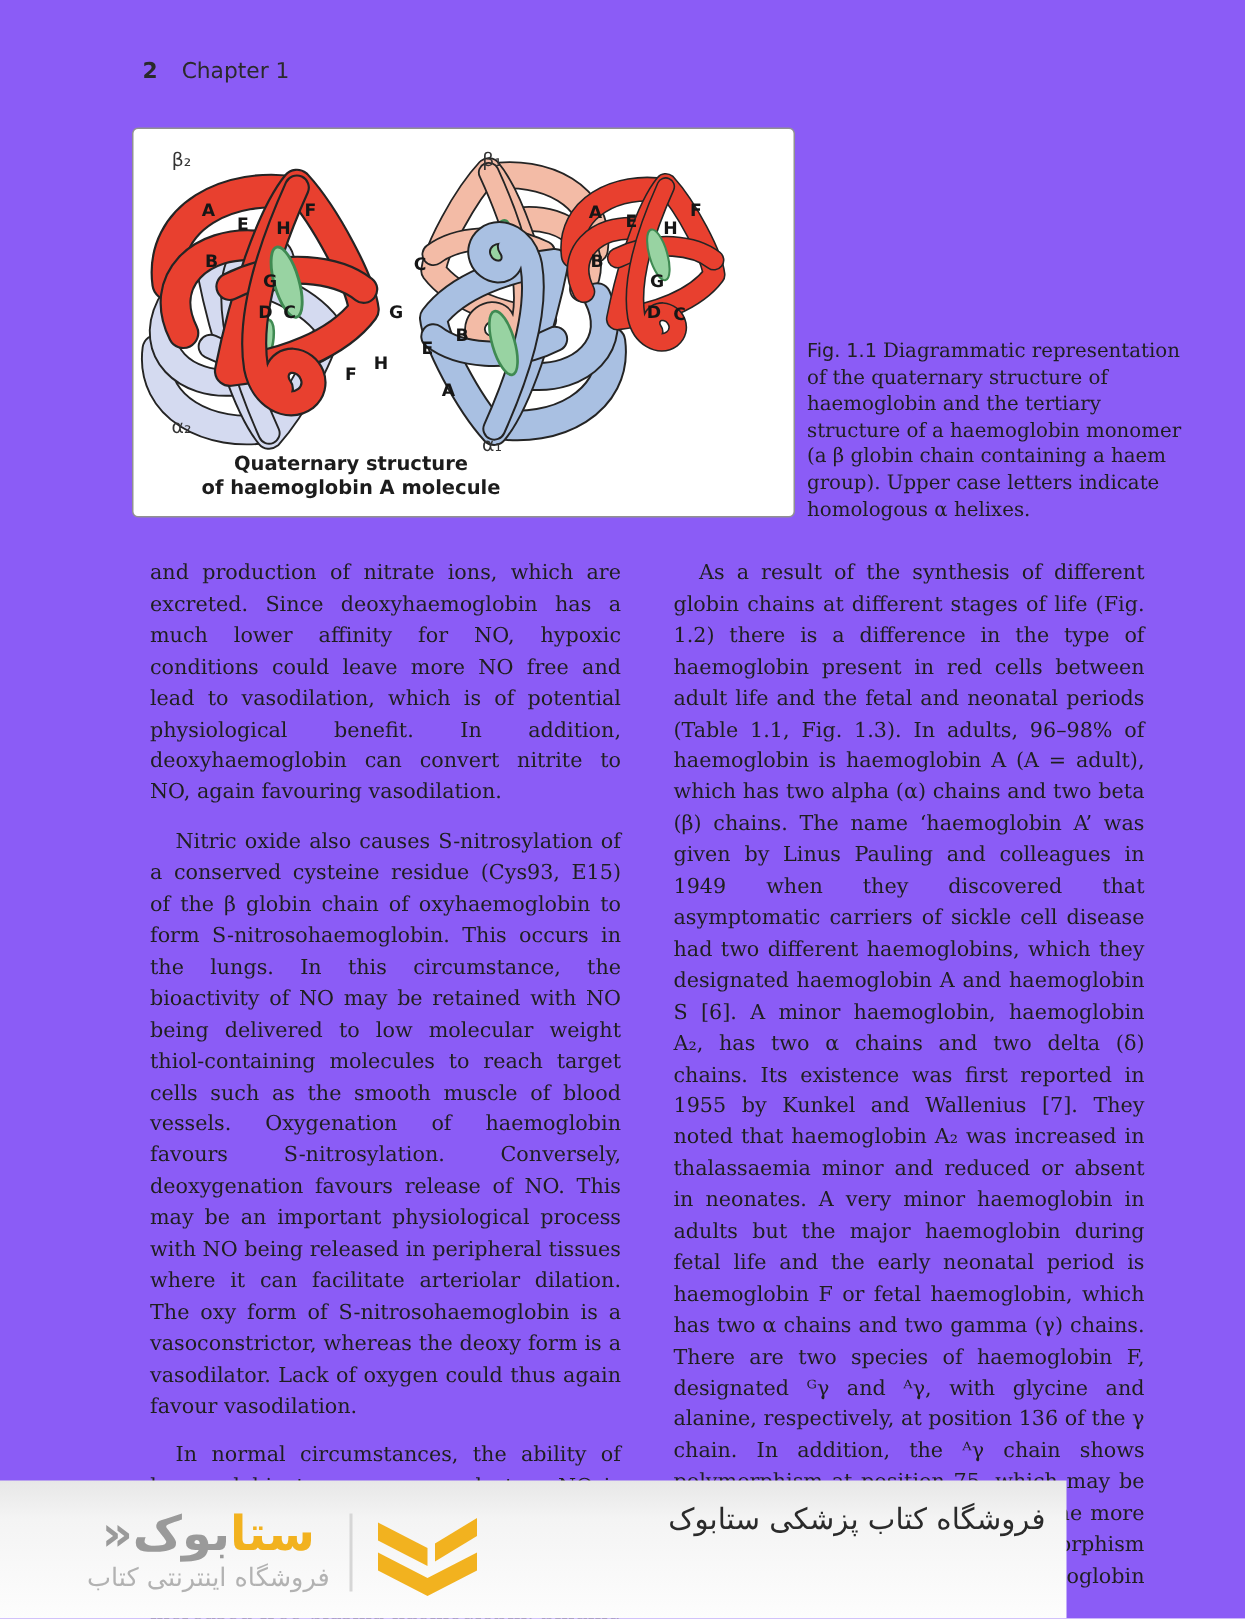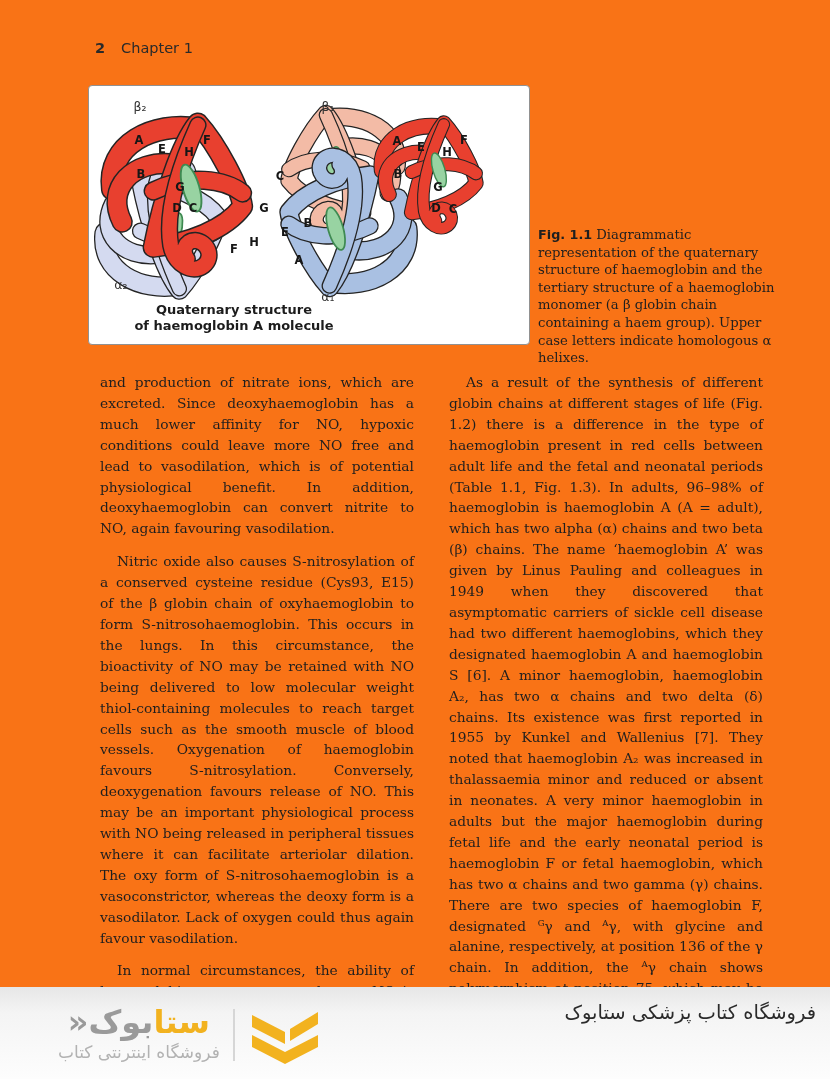--- a/index.html
+++ b/index.html
@@ -1,16 +1,16 @@
 <!DOCTYPE html>
 <html style="--beta_chain: #e8402f; --beta1_chain: #f3bba6; --alpha1_chain: #a9c0e2; --alpha2_chain: #d4daf0; --haem: #98d3a2; --accent: #F2B21F;"><head>
 <meta charset="utf-8">
 <style>
   html,body{margin:0;padding:0;background:#ffffff;}
-  #page{position:relative;width:830px;height:1079px;background:#f97316;overflow:hidden;
+  #page{position:relative;width:830px;height:1079px;background:#8b5cf6;overflow:hidden;
         font-family:"DejaVu Serif",serif;color:#1f1f1f;}
 
   
   .header{position:absolute;left:95px;top:40px;font-family:"DejaVu Sans",sans-serif;
           font-size:14.5px;color:#2a2a2a;}
   .header .pgnum{font-weight:bold;margin-right:16px;}
 
   
   .figure-box{position:absolute;left:88px;top:85px;width:440px;height:258px;
               border:1.5px solid #919191;border-radius:4px;background:#fff;overflow:hidden;}
@@ -28,33 +28,33 @@
               font-family:"DejaVu Sans",sans-serif;font-size:12.5px;color:#333;}
   .fig-sub-caption{position:absolute;text-align:center;white-space:pre-line;
                    font-family:"DejaVu Sans",sans-serif;font-size:13px;font-weight:600;
                    color:#1c1c1c;line-height:16px;}
   .qcap{left:30px;top:216px;width:230px;}
   .tcap{left:282px;top:153px;width:140px;}
 
   
   .fig-caption{position:absolute;left:538px;top:226px;width:252px;
                font-size:13.2px;line-height:17.6px;color:#1f1f1f;}
-  .fig-caption .fig-label-bold{font-family:"DejaVu Sans",sans-serif;font-weight:bold;
+  .fig-caption .fig-label-bold{font-family:"DejaVu Sans",sans-serif;font-weight:normal;
                font-size:12.8px;margin-right:4px;}
 
   
   .col{position:absolute;top:360px;width:338px;font-size:13.8px;line-height:20.9px;
        text-align:justify;}
   .col-left{left:88px;}
   .col-right{left:437px;}
   .col p{margin:12px;}
   .col p.indent{text-indent:17px;}
 
   
-  .footer{position:absolute;left:0;bottom:0;width:830px;height:92px;
+  .footer{position:absolute;left:0;bottom:0;width:711px;height:92px;
           background:linear-gradient(180deg,#e7e7e7 0%,#f4f4f4 28%,#fdfdfd 100%);}
   .logo-block{position:absolute;left:58px;top:18px;text-align:center;}
   .wordmark{font-family:"DejaVu Sans",sans-serif;font-weight:bold;font-size:32px;
             line-height:34px;direction:rtl;unicode-bidi:isolate;}
   .wm-yellow{color:var(--accent,#F2B21F);}
   .wm-gray{color:#9a9a9a;}
   .logo-tagline{font-family:"DejaVu Sans",sans-serif;font-size:17px;color:#b2b2b2;
                 margin-top:3px;direction:rtl;}
   .footer-divider{position:absolute;left:233px;top:22px;width:2px;height:52px;background:#d6d6d6;}
   .emblem{position:absolute;left:248px;top:22px;}
@@ -92,21 +92,21 @@
         </g>
       </defs>
       <use href="#chain" class="c-alpha2" transform="translate(2,230) scale(0.85,-0.85)"></use>
       <use href="#chain" class="c-beta1" transform="translate(320,4) scale(-0.8,0.78)"></use>
       <use href="#chain" class="c-alpha1" transform="translate(332,228) rotate(180) scale(0.88)"></use>
       <use href="#chain" class="c-beta2" transform="translate(8,8) scale(0.97)"></use>
       <use href="#chain" class="c-tert" transform="translate(282,16) scale(0.7)"></use>
     </svg>
 
     <div>
-        <span class="fig-corner" style="left: 32px; top: 20px; margin-left: 19px;">β₂</span>
+        <span class="fig-corner" style="left: 32px; top: 20px;">β₂</span>
         <span class="fig-corner" style="left: 239px; top: 20px;">β₁</span>
         <span class="fig-corner" style="left: 32px; top: 198px;">α₂</span>
         <span class="fig-corner" style="left: 239px; top: 198px; margin-top: 12px;">α₁</span>
       </div>
     <div>
         <span class="fig-label" style="left: 50px; top: 54px;">A</span>
         <span class="fig-label" style="left: 73px; top: 63px;">E</span>
         <span class="fig-label" style="left: 118px; top: 54px;">F</span>
         <span class="fig-label" style="left: 100px; top: 66px;">H</span>
         <span class="fig-label" style="left: 52px; top: 88px;">B</span>

